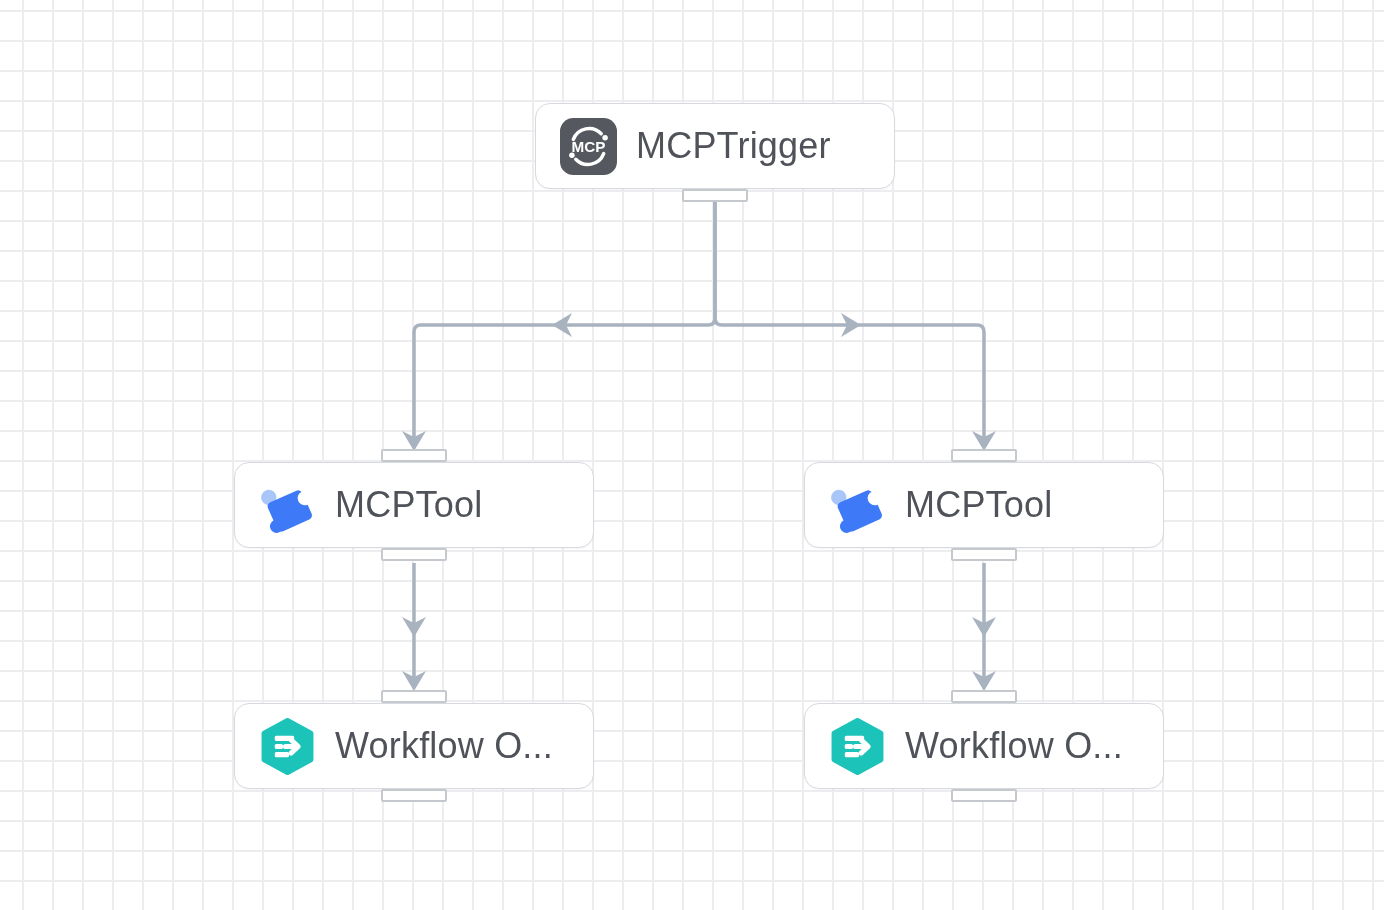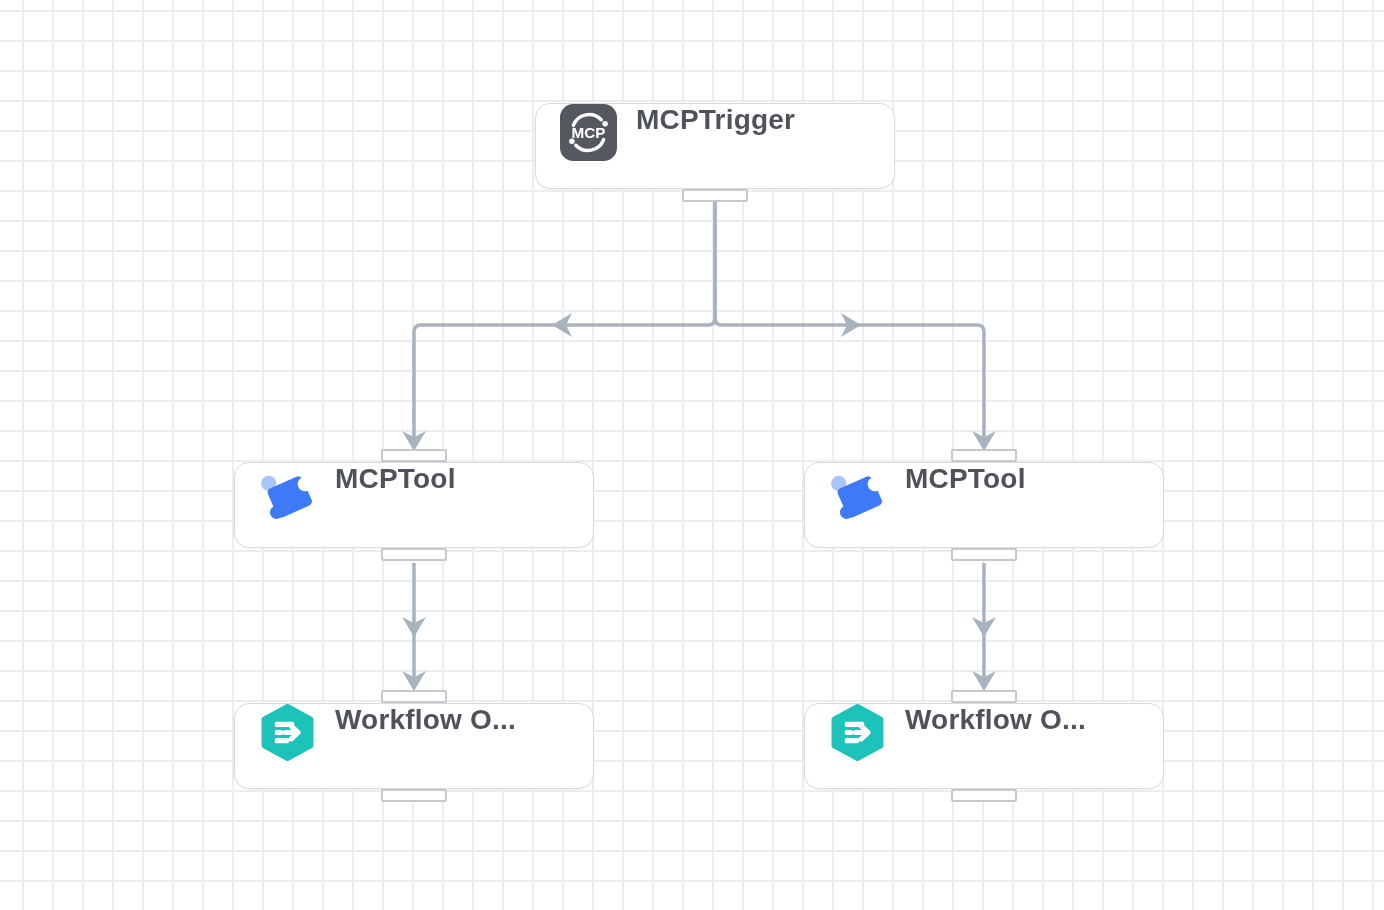--- a/index.html
+++ b/index.html
@@ -18,27 +18,27 @@
   }
   .edge-layer{position:absolute;left:0;top:0;width:1384px;height:910px;}
   .edge{stroke:#a9b3c0;stroke-width:3.5;fill:none;}
   .arrowhead{fill:#a9b3c0;stroke:none;}
   .node{
     position:absolute;width:360px;height:86px;
     background:#ffffff;
     border:1.5px solid #d6d9df;
     border-radius:15px;
     box-sizing:border-box;
-    display:flex;gap:19px;
+    display:flex;align-items:center;gap:19px;
     padding-left:24px;
     box-shadow:0 1px 2px rgba(20,30,50,0.04);
     cursor:grab;
   }
   .node-label{
-    font-size:28px;font-weight:700;color:#4f5359;letter-spacing:.2px;
+    font-size:36px;font-weight:400;color:#4f5359;letter-spacing:.2px;
     white-space:nowrap;
   }
   .node-icon{width:57px;height:57px;flex:0 0 auto;}
   .node-icon svg{width:100%;height:100%;display:block;}
   .handle{
     position:absolute;left:50%;transform:translateX(-50%);
     width:66px;height:13px;box-sizing:border-box;
     background:#ffffff;border:2px solid #c5c8cd;border-radius:2px;
   }
   .handle-top{top:-14px;}

